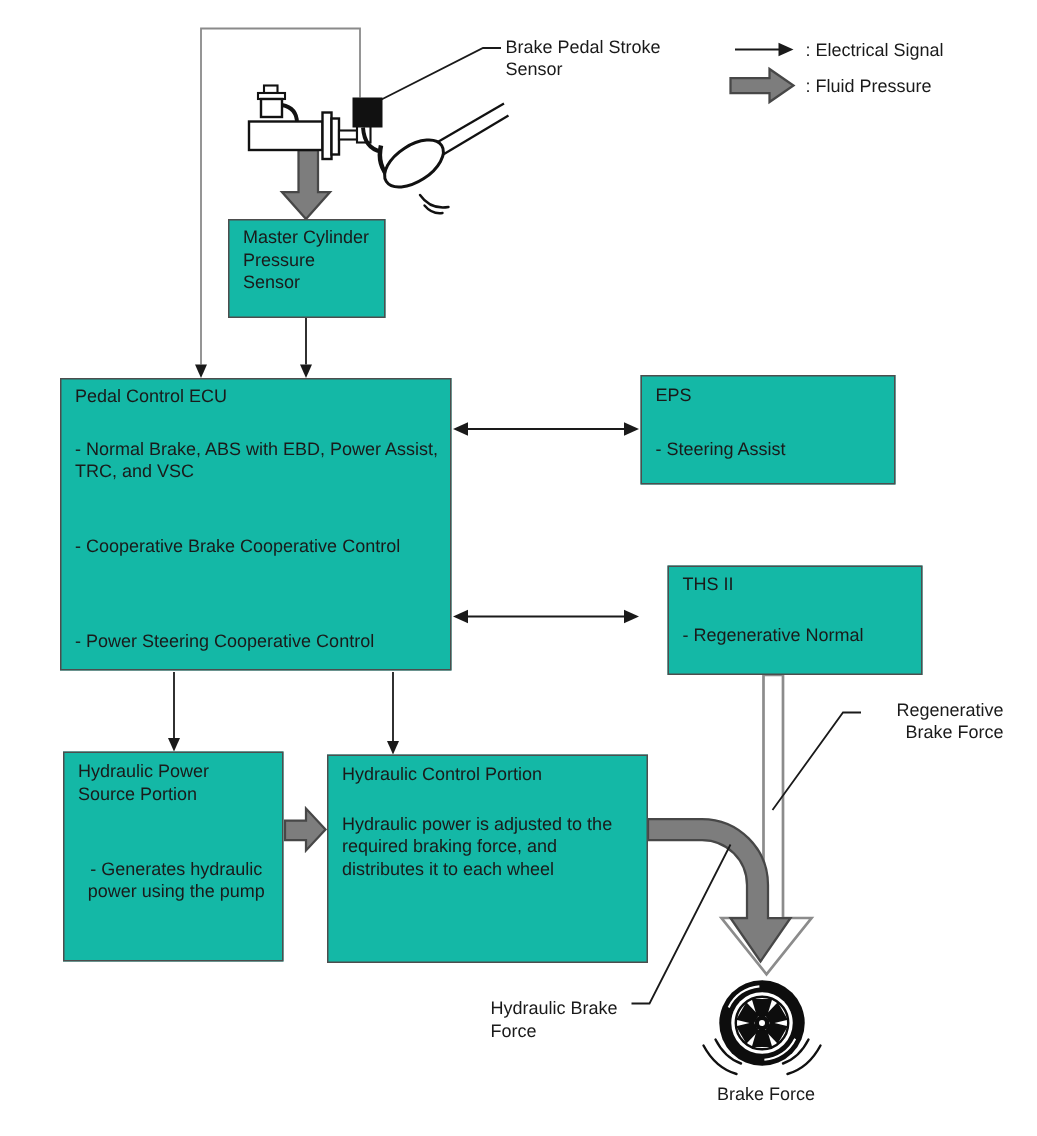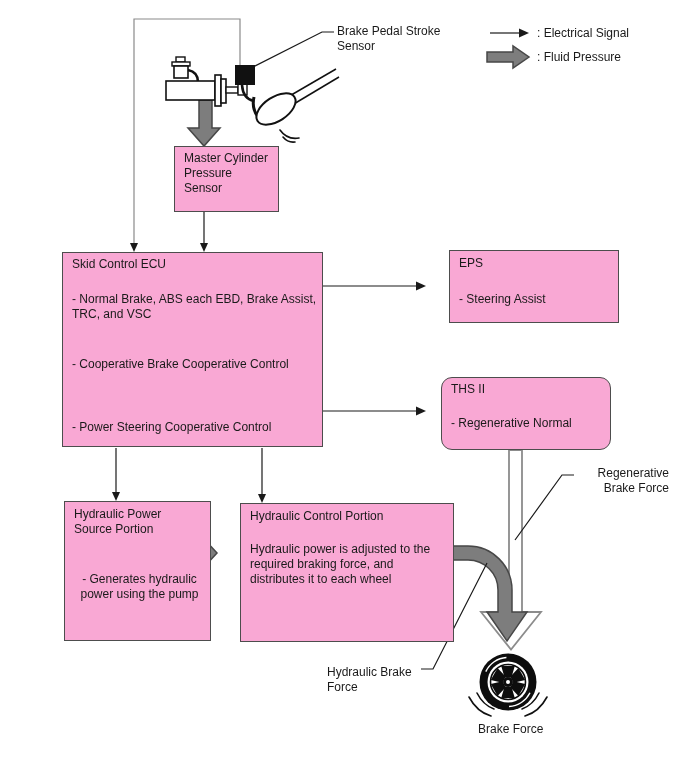--- a/index.html
+++ b/index.html
@@ -3,21 +3,21 @@
 <meta charset="utf-8">
 <style>
   html,body { margin:0; padding:0; background:#ffffff; }
   .stage {
     position:relative; width:691px; height:757px; overflow:hidden;
     background:#ffffff; color:#1a1a1a;
     font-family:"Liberation Sans", sans-serif; font-size:12px; line-height:15px;
   }
   svg.layer { position:absolute; left:0; top:0; }
   .box {
-    position:absolute; border:1px solid #4d4d4d; background:#f9a8d4; box-sizing:border-box;margin-left:22px;
+    position:absolute; border:1px solid #4d4d4d; background:#14b8a6; box-sizing:border-box;
   }
   .box .bt, .box .bi { position:absolute; left:9px; right:5px; }
   .lbl { position:absolute; }
   .nowrap { white-space:nowrap; }
   .thin-line { stroke:#1a1a1a; stroke-width:1.2; fill:none; }
   .gray-line { stroke:#8a8a8a; stroke-width:1.2; fill:none; }
   .head { fill:#1a1a1a; stroke:none; }
   .fluid { fill:#7d7d7d; stroke:#474747; stroke-width:1.5; }
   .hollow { fill:#ffffff; stroke:#8c8c8c; stroke-width:1.8; }
   .ink { stroke:#111111; fill:none; }
@@ -114,32 +114,32 @@
   <div class="lbl" style="left:337px; top:24px; width:118px;">Brake Pedal Stroke Sensor</div>
   <div class="lbl" style="left:579px; top:466px; width:90px;text-align:right;">Regenerative Brake Force</div>
   <div class="lbl" style="left:327px; top:665px; width:100px;">Hydraulic Brake Force</div>
   <div class="lbl nowrap" style="left:478px; top:722px;">Brake Force</div>
 
   <div class="box" style="left:152px; top:146px; width:105px; height:66px;">
     <div class="bt" style="top:4px;">Master Cylinder Pressure Sensor</div>
   </div>
 
   <div class="box" style="left:40px; top:252px; width:261px; height:195px;">
-    <div class="bt nowrap" style="top:4px;">Skid Control ECU</div>
-    <div class="bi" style="top:39px;">- Normal Brake, ABS each EBD, Brake Assist, TRC, and VSC</div>
+    <div class="bt nowrap" style="top:4px;">Pedal Control ECU</div>
+    <div class="bi" style="top:39px;">- Normal Brake, ABS with EBD, Power Assist, TRC, and VSC</div>
     <div class="bi nowrap" style="top:104px;">- Cooperative Brake Cooperative Control</div>
     <div class="bi nowrap" style="top:167px;">- Power Steering Cooperative Control</div>
   </div>
 
   <div class="box" style="left:427px; top:250px; width:170px; height:73px;">
     <div class="bt nowrap" style="top:5px;">EPS</div>
     <div class="bi nowrap" style="top:41px;">- Steering Assist</div>
   </div>
 
-  <div class="box" style="left:419px; top:377px; width:170px; height:73px;border-radius:11px;">
+  <div class="box" style="left:445px; top:377px; width:170px; height:73px;">
     <div class="bt nowrap" style="top:4px;">THS II</div>
     <div class="bi nowrap" style="top:38px;">- Regenerative Normal</div>
   </div>
 
   <div class="box" style="left:42px; top:501px; width:147px; height:140px;">
     <div class="bt" style="top:5px; width:112px;">Hydraulic Power Source Portion</div>
     <div class="bi" style="top:70px;text-align:center;">- Generates hydraulic power using the pump</div>
   </div>
 
   <div class="box" style="left:218px; top:503px; width:214px; height:139px;">

